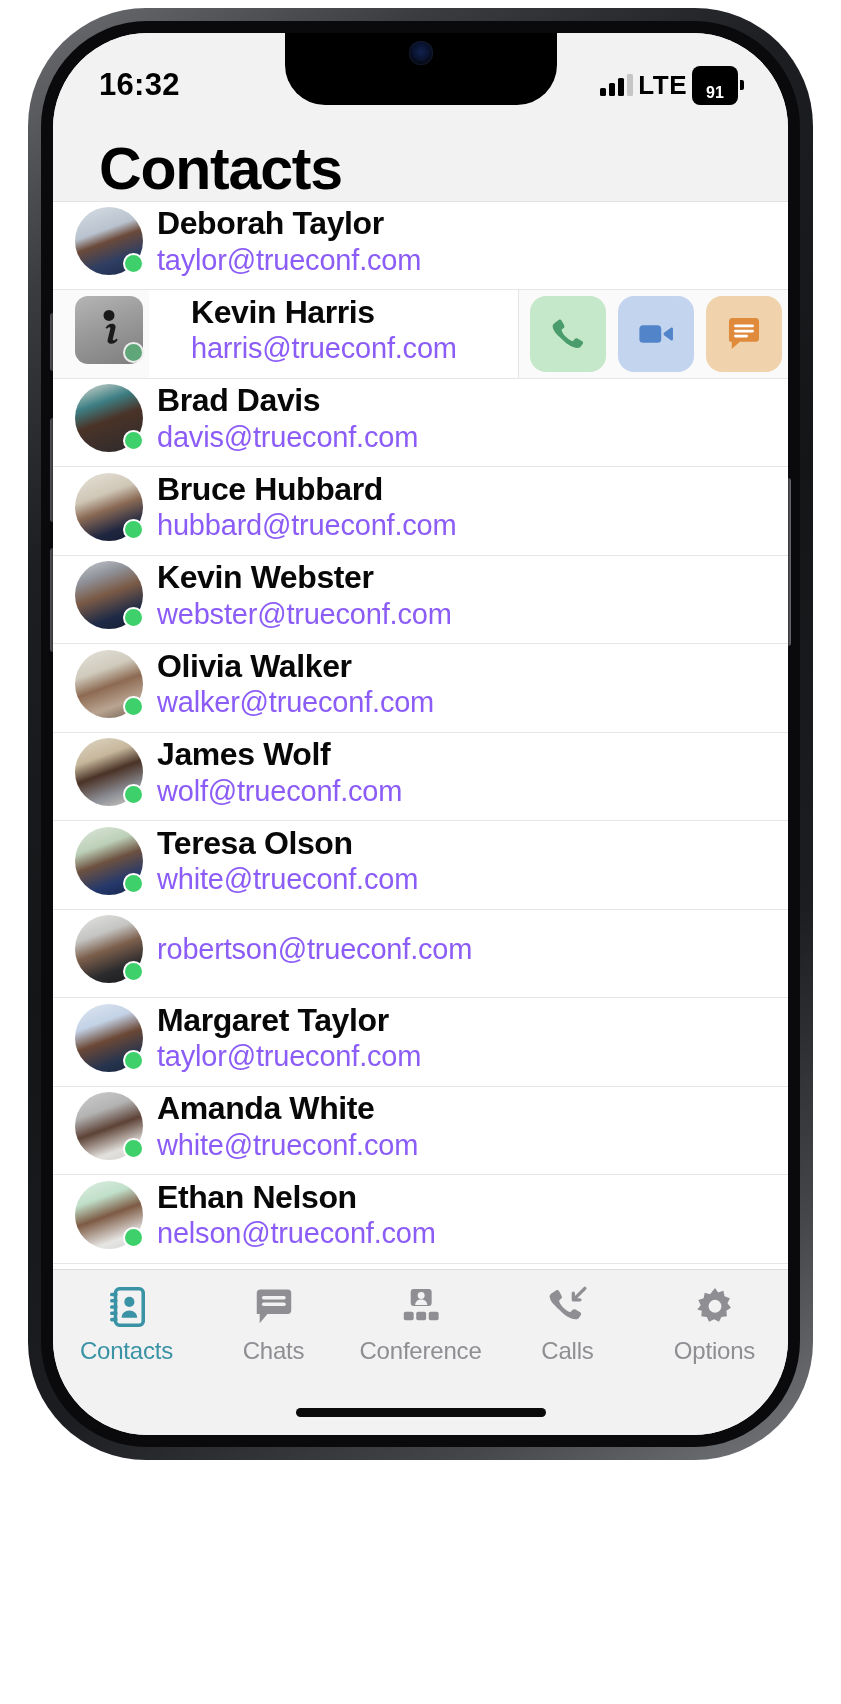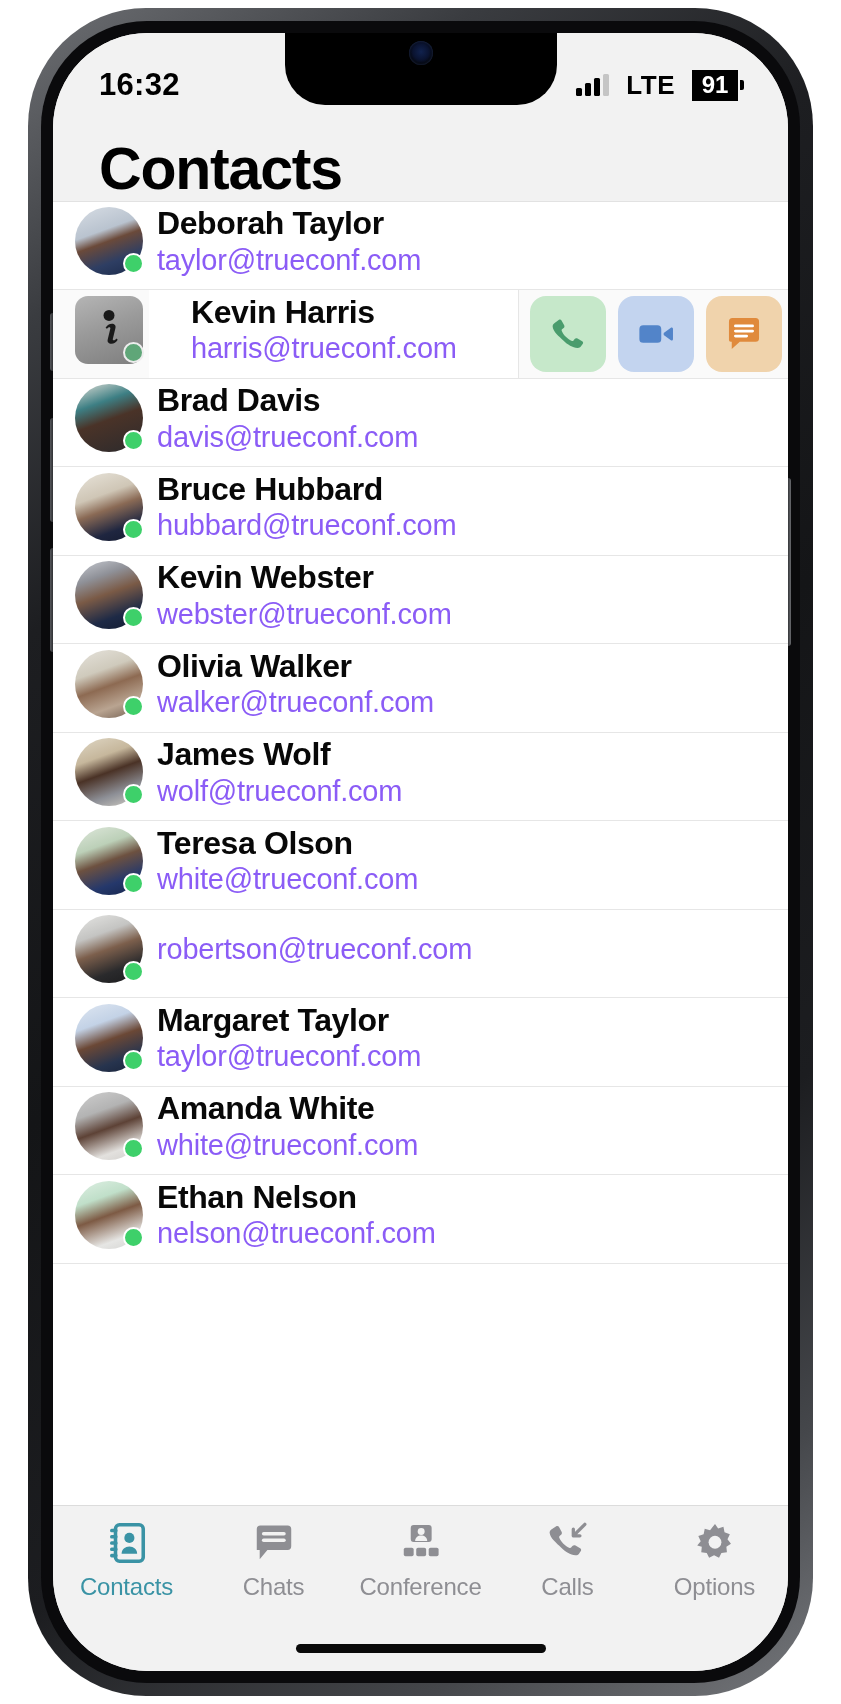--- a/index.html
+++ b/index.html
@@ -10,21 +10,21 @@
     background: #ffffff;
     font-family: "Liberation Sans", sans-serif;
     overflow: hidden;
     position: relative;
   }
 
   
   .phone-frame {
     position: absolute;
     left: 28px; top: 8px;
-    width: 785px; height: 1688px;
+    width: 785px; height: 1452px;
     border-radius: 118px;
     background: linear-gradient(145deg,#6d6f73 0%,#3a3c40 14%,#1d1e21 28%,#141517 50%,#1c1d20 72%,#45474b 88%,#76787c 100%);
     padding: 13px;
   }
   .phone-bezel {
     width: 100%; height: 100%;
     border-radius: 106px;
     background: #0a0a0c;
     padding: 12px;
   }
@@ -59,36 +59,36 @@
 
   
   .statusbar {
     position: relative; z-index: 20;
     height: 86px; flex: 0 0 86px;
     display: flex; align-items: center; justify-content: space-between;
     padding: 18px 44px 0 46px;
     background: #f2f2f2;
   }
   .status-time { font-size: 31px; font-weight: bold; color: #000; letter-spacing: .3px; }
-  .status-right { display: flex; align-items: center; gap: 17px; }
+  .status-right { display: flex; align-items: center; gap: 5px; }
 
   .signal { display: flex; align-items: flex-end; gap: 3px; height: 22px; }
   .signal i { width: 6px; background: #000; border-radius: 1.5px; display: block; }
   .signal i:nth-child(1){ height: 8px; }
   .signal i:nth-child(2){ height: 13px; }
   .signal i:nth-child(3){ height: 18px; }
   .signal i:nth-child(4){ height: 22px; background: #c5c5c5; }
 
   .carrier { font-size: 26px; font-weight: bold; color: #000; letter-spacing: .5px; }
 
   .battery { display: flex; align-items: center; }
   .battery-body {
-    background: #000; color: #fff; border-radius: 0;
-    font-size: 24px; font-weight: bold;
-    padding: 3px 9px 4px; line-height: 1;
+    background: #000; color: #fff; border-radius: 8px;
+    font-size: 16px; font-weight: bold;
+    padding: 19px 9px 4px; line-height: 1;
     min-width: 46px; text-align: center;
   }
   .battery-tip { width: 4px; height: 10px; background: #000; border-radius: 0 2px 2px 0; margin-left: 2px; }
 
   
   .nav-header { background: #f2f2f2; padding: 20px 46px 0; flex: 0 0 auto; }
   .page-title { font-size: 59px; font-weight: bold; color: #000; letter-spacing: -1.2px; line-height: 1.05; }
 
   .search-wrap { background: #f2f2f2; padding: 26px 46px 18px; flex: 0 0 auto; }
   .search-bar {

